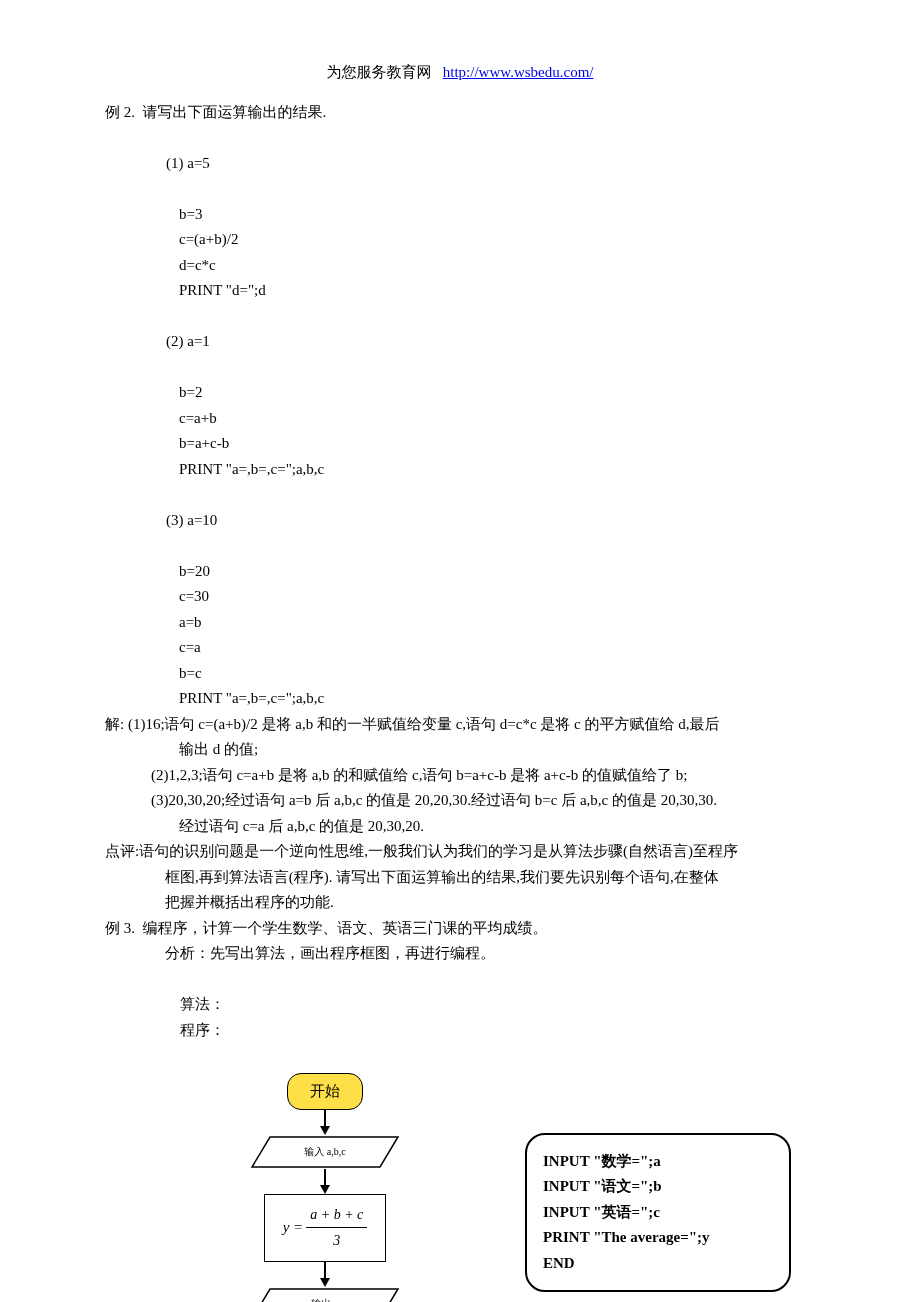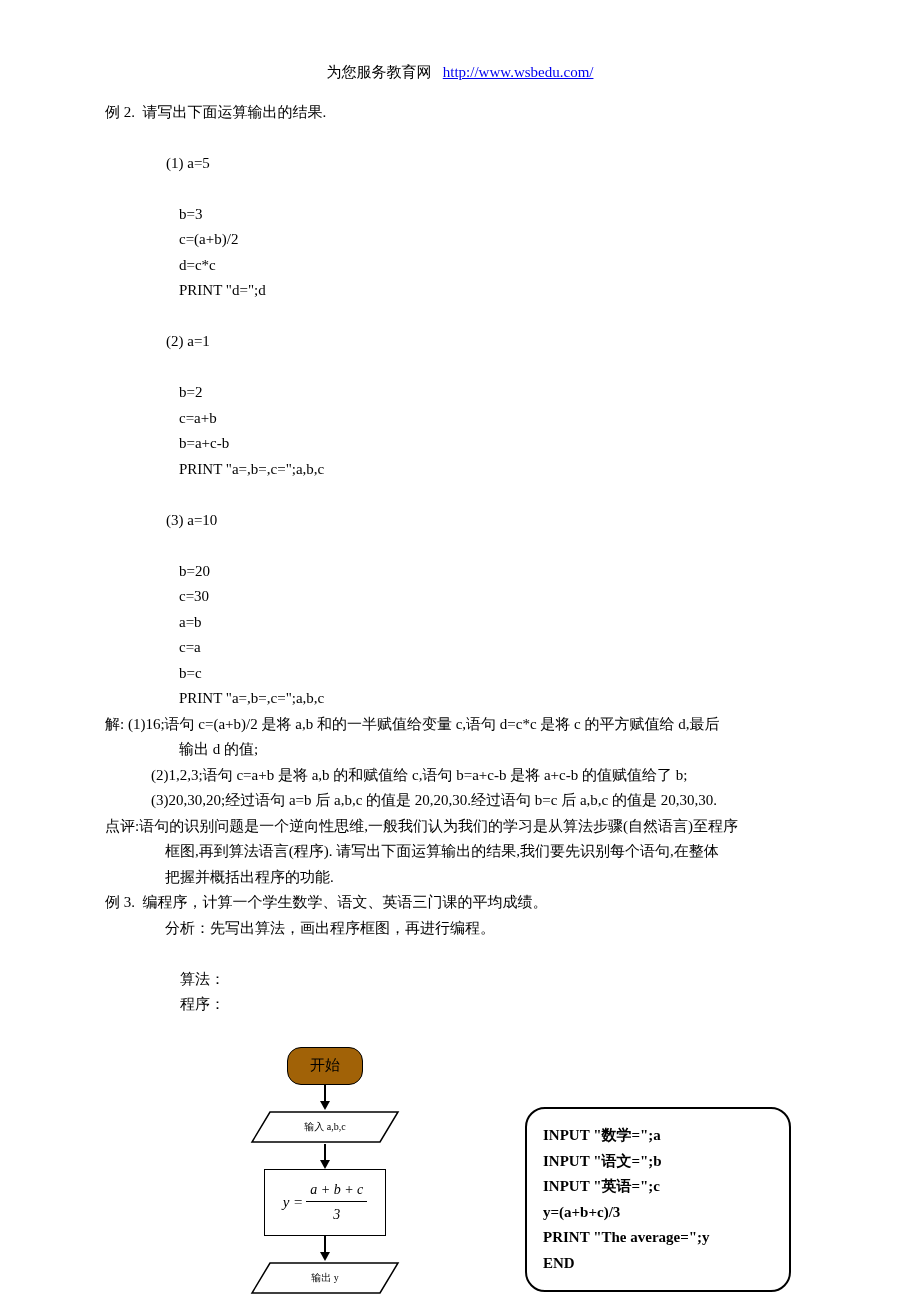--- a/index.html
+++ b/index.html
@@ -48,21 +48,21 @@
     width: 260px;
     padding-left: 90px;
     display: flex;
     flex-direction: column;
     align-items: center;
   }
   .flow-box {
     border: 1.5px solid #000;
     padding: 5px 22px;
     border-radius: 14px;
-    background: #a16207;
+    background: #fde047;
     text-align: center;
     font-size: 15px;
   }
   .flow-rect {
     border: 1.5px solid #000;
     padding: 8px 18px;
     background: #fff;
     text-align: center;
     font-size: 15px;
   }
@@ -154,20 +154,21 @@
   <div class="content-line indent3">c=30</div>
   <div class="content-line indent3">a=b</div>
   <div class="content-line indent3">c=a</div>
   <div class="content-line indent3">b=c</div>
   <div class="content-line indent3">PRINT "a=,b=,c=";a,b,c</div>
 
   <div class="content-line indent1">解: (1)16;语句 c=(a+b)/2 是将 a,b 和的一半赋值给变量 c,语句 d=c*c 是将 c 的平方赋值给 d,最后</div>
   <div class="content-line" style="padding-left:74px">输出 d 的值;</div>
   <div class="content-line" style="padding-left:46px">(2)1,2,3;语句 c=a+b 是将 a,b 的和赋值给 c,语句 b=a+c-b 是将 a+c-b 的值赋值给了 b;</div>
   <div class="content-line" style="padding-left:46px">(3)20,30,20;经过语句 a=b 后 a,b,c 的值是 20,20,30.经过语句 b=c 后 a,b,c 的值是 20,30,30.</div>
+  <div class="content-line" style="padding-left:74px">经过语句 c=a 后 a,b,c 的值是 20,30,20.</div>
 
   <div class="content-line indent1">点评:语句的识别问题是一个逆向性思维,一般我们认为我们的学习是从算法步骤(自然语言)至程序</div>
   <div class="content-line" style="padding-left:60px">框图,再到算法语言(程序). 请写出下面运算输出的结果,我们要先识别每个语句,在整体</div>
   <div class="content-line" style="padding-left:60px">把握并概括出程序的功能.</div>
 
   <div class="content-line ex3-title">例 3.  编程序，计算一个学生数学、语文、英语三门课的平均成绩。</div>
   <div class="content-line ex3-sub">分析：先写出算法，画出程序框图，再进行编程。</div>
   <div class="content-line ex3-labels">
     <span class="label-algo">算法：</span>
     <span>程序：</span>
@@ -213,20 +214,19 @@
         </svg>
         <span class="txt">输出 y</span>
       </div>
 
     </div>
 
     <div class="code-box">
       <div>INPUT  "数学=";a</div>
       <div>INPUT  "语文=";b</div>
       <div>INPUT  "英语=";c</div>
-      <div> y=(a+b+c)/3</div>
       <div>PRINT  "The average=";y</div>
       <div>END</div>
     </div>
 
   </div>
 
 </div>
 
 </body></html>

